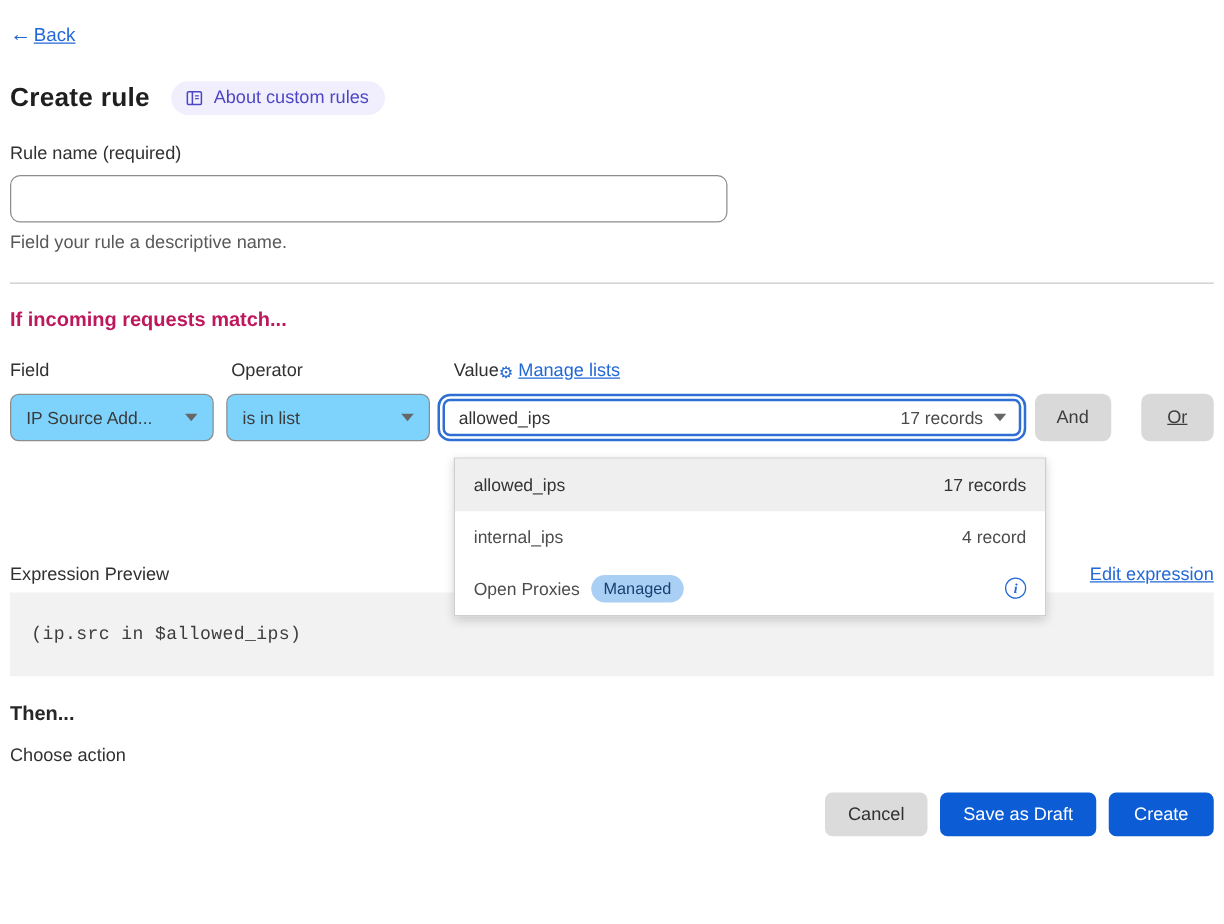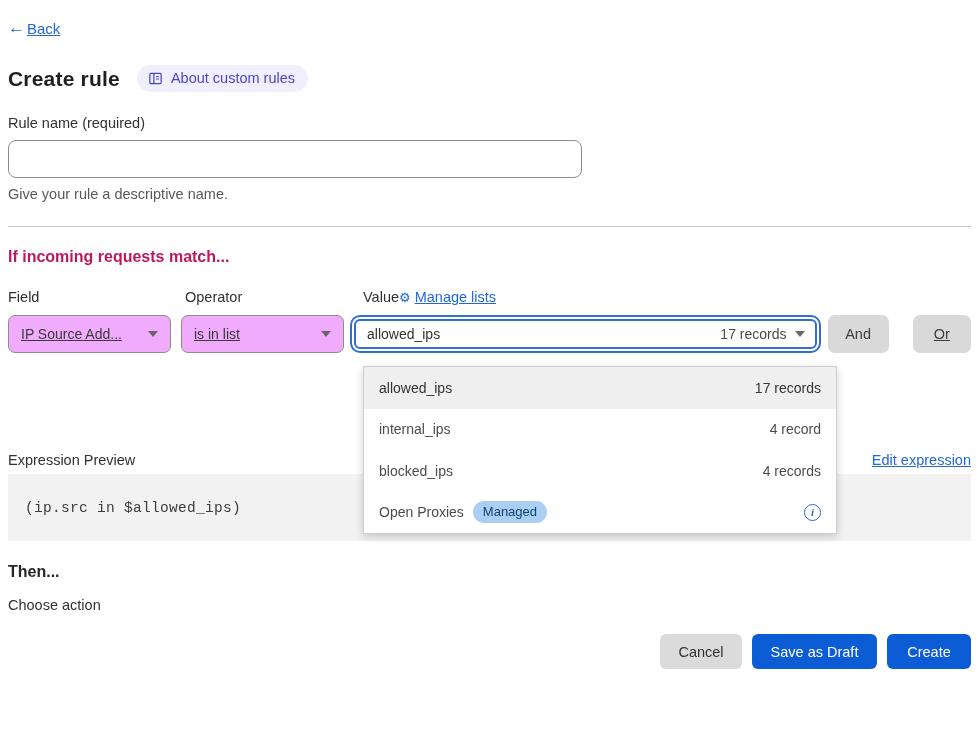--- a/index.html
+++ b/index.html
@@ -31,22 +31,22 @@
   
   .cond-labels { display: flex; margin-top: 23px; font-size: 14.5px; color: #313131; align-items: center; }
   .cond-labels .lbl-field { width: 177px; }
   .cond-labels .lbl-operator { width: 178px; }
   .cond-labels .lbl-value-wrap { width: 484px; display: flex; align-items: center; }
   .manage-lists { display: inline-flex; align-items: center; gap: 4px; font-size: 14.5px; }
   .gear-glyph { font-size: 13px; color: #2268d6; text-decoration: none; }
 
   
   .cond-row { display: flex; margin-top: 10px; align-items: center; }
-  .select-box { height: 38px; border: 1px solid #8d8d8d; border-radius: 7px; background: #f0abfc; display: flex;
-                align-items: center; justify-content: space-between; padding: 12px 12px; font-size: 14px; color: #3a3a3a; cursor: pointer; text-decoration: underline; }
+  .select-box { height: 38px; border: 1px solid #8d8d8d; border-radius: 7px; background: #7dd3fc; display: flex;
+                align-items: center; justify-content: space-between; padding: 12px 12px; font-size: 14px; color: #3a3a3a; cursor: pointer; }
   .select-field { width: 167px; margin-right: 10px; }
   .select-operator { width: 167px; margin-right: 6px; }
   .caret { width: 0; height: 0; border-left: 5px solid transparent; border-right: 5px solid transparent;
            border-top: 6px solid #676767; margin-left: 8px; flex: none; }
 
   .value-focus { width: 484px; height: 38px; border: 2px solid #2f6fd4; border-radius: 10px; padding: 2px; background: #fff; }
   .value-inner { height: 100%; border: 2px solid #2f6fd4; border-radius: 6px; display: flex; align-items: center;
                  justify-content: space-between; padding: 0 10px 0 11px; font-size: 14px; color: #333; cursor: pointer; }
   .value-meta { display: flex; align-items: center; color: #4a4a4a; }
 
@@ -107,21 +107,21 @@
         <line x1="6.3" y1="2.5" x2="6.3" y2="13.5" stroke="#4d45c6" stroke-width="1.3"></line>
         <line x1="8.6" y1="6" x2="11.8" y2="6" stroke="#4d45c6" stroke-width="1.1"></line>
         <line x1="8.6" y1="8.5" x2="11.8" y2="8.5" stroke="#4d45c6" stroke-width="1.1"></line>
       </svg>
       <span>About custom rules</span>
     </span>
   </div>
 
   <div class="field-label">Rule name (required)</div>
   <input class="rule-name-input" type="text" value="" style="">
-  <div class="helper-text">Give your rule a descriptive name.</div>
+  <div class="helper-text">Field your rule a descriptive name.</div>
 
   <hr class="divider">
 
   <div class="section-heading">If incoming requests match...</div>
 
   <div class="cond-labels">
     <span class="lbl-field">Field</span>
     <span class="lbl-operator">Operator</span>
     <span class="lbl-value-wrap">
       <span>Value</span>
@@ -174,24 +174,20 @@
   <div class="dropdown-panel">
     <div class="dd-item selected">
       <span>allowed_ips</span>
       <span>17 records</span>
     </div>
     <div class="dd-item">
       <span>internal_ips</span>
       <span>4 record</span>
     </div>
     <div class="dd-item">
-      <span>blocked_ips</span>
-      <span>4 records</span>
-    </div>
-    <div class="dd-item">
       <span class="dd-name-wrap">
         <span>Open Proxies</span>
         <span class="managed-badge">Managed</span>
       </span>
       <span class="info-icon">i</span>
     </div>
   </div>
 
 </div>
 

